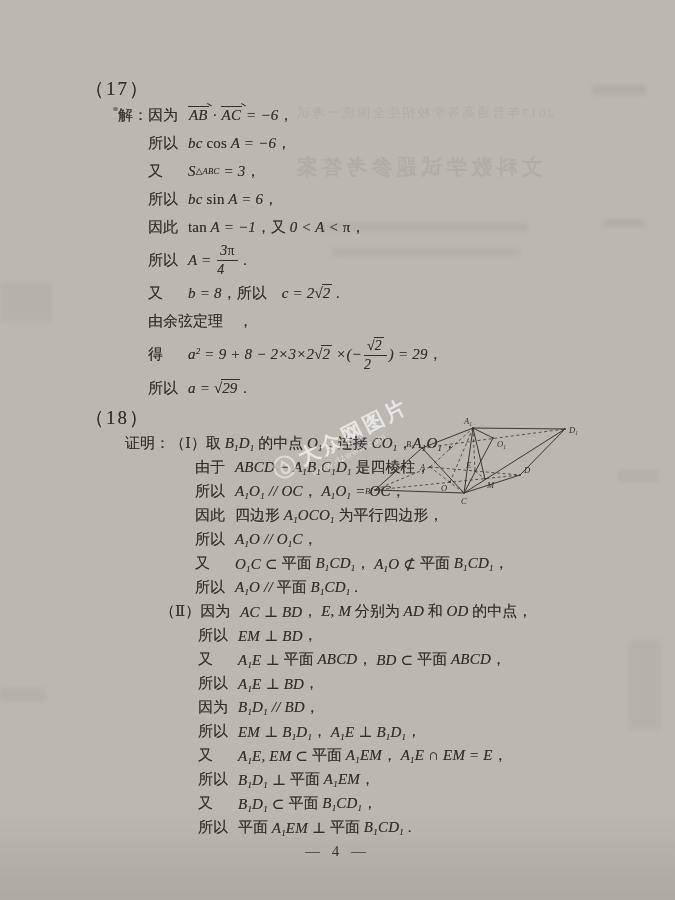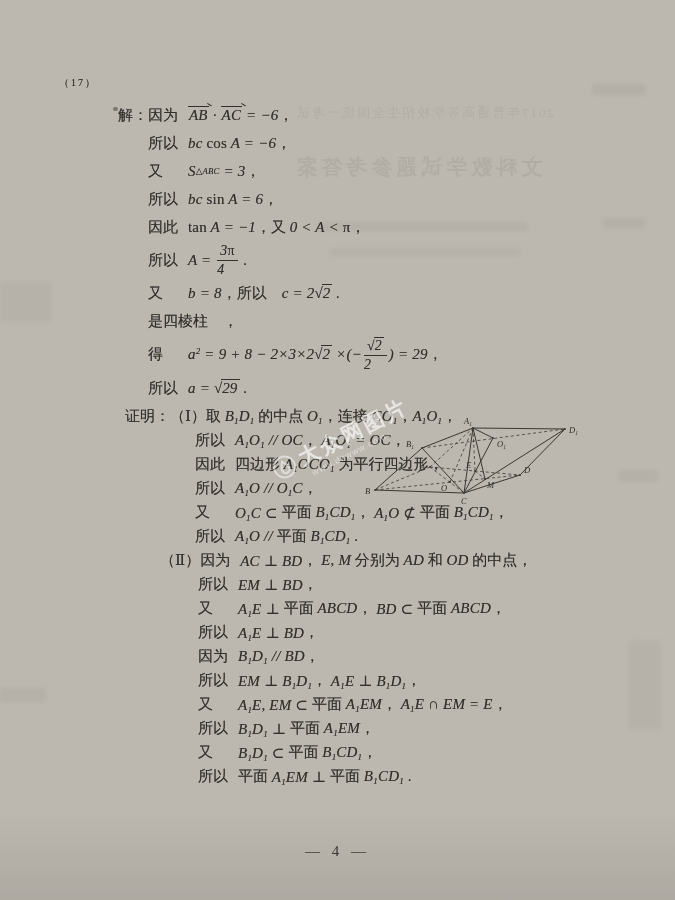--- a/index.html
+++ b/index.html
@@ -12,21 +12,21 @@
       radial-gradient(ellipse at 62% 38%, rgba(255,255,255,0.10), rgba(0,0,0,0) 65%),
       linear-gradient(180deg,#b2ada6 0%,#bfbab2 28%,#c5c0b8 52%,#bdb8b0 78%,#aeiana 100%),
       #bcb7af;
     background-color:#bcb7af;
   }
   
   #paper::after{content:"";position:absolute;left:0;right:0;bottom:0;height:90px;
     background:linear-gradient(180deg,rgba(0,0,0,0) 0%,rgba(0,0,0,0.08) 100%);pointer-events:none;}
   .content{position:relative;padding-top:76px;font-size:15px;
     text-shadow:0 0 0.5px rgba(50,48,44,0.55);}
-  .pnum{margin-left:59px;height:27px;font-size:10px;letter-spacing:2px;}
+  .pnum{margin-left:85px;height:27px;font-size:19px;letter-spacing:2px;}
   .prob{position:relative;}
   .prob + .prob{margin-top:5px;}
   .ln{display:flex;align-items:center;min-height:24px;margin-bottom:4px;}
   .p18 .ln{min-height:23px;margin-bottom:1px;}
   .ln span{white-space:pre;}
   .tall{min-height:34px;}
   .ind0{margin-left:118px;} .ind1{margin-left:148px;} .ind2{margin-left:125px;}
   .ind3{margin-left:195px;} .ind4{margin-left:160px;} .ind5{margin-left:198px;}
   .cn{font-style:normal;}
   .lbl{display:inline-block;min-width:40px;font-style:normal;}
@@ -140,50 +140,56 @@
         </div>
         <div class="ln ind1">
           <span class="lbl cn">又</span>
           <span class="mth">b = 8</span>
           <span class="cn">，所以　</span>
           <span class="mth">c = 2</span>
           <span class="sq"><span class="sqs">√</span><span class="mth sqb">2</span></span>
           <span class="mth"> .</span>
         </div>
         <div class="ln ind1">
-          <span class="lbl cn">是四棱柱　</span>
+          <span class="lbl cn">由余弦定理　</span>
           <span class="cn">，</span>
         </div>
         <div class="ln ind1 tall">
           <span class="lbl cn">得</span>
           <span class="mth">a<sup>2</sup> = 9 + 8 − 2×3×2</span>
           <span class="sq"><span class="sqs">√</span><span class="mth sqb">2</span></span>
           <span class="mth"> ×(−</span>
           <span class="fr"><span class="mth n"><span class="sq"><span class="sqs">√</span><span class="mth sqb">2</span></span></span><span class="mth d"><span class="mth">2</span></span></span>
           <span class="mth">) = 29</span>
           <span class="cn">，</span>
         </div>
         <div class="ln ind1">
           <span class="lbl cn">所以</span>
           <span class="mth">a = </span>
           <span class="sq"><span class="sqs">√</span><span class="mth sqb">29</span></span>
           <span class="mth"> .</span>
         </div>
       </div>
       <div class="prob p18">
+        <div class="pnum">（18）</div>
         <div class="ln ind2">
           <span class="cn">证明：（Ⅰ）取 </span>
           <span class="mth">B<sub>1</sub>D<sub>1</sub></span>
           <span class="cn"> 的中点 </span>
           <span class="mth">O<sub>1</sub></span>
           <span class="cn">，连接 </span>
           <span class="mth">CO<sub>1</sub></span>
           <span class="cn">，</span>
           <span class="mth">A<sub>1</sub>O<sub>1</sub></span>
           <span class="cn">，</span>
+        </div>
+        <div class="ln ind3">
+          <span class="lbl cn">由于</span>
+          <span class="mth">ABCD − A<sub>1</sub>B<sub>1</sub>C<sub>1</sub>D<sub>1</sub></span>
+          <span class="cn"> 是四棱柱，</span>
         </div>
         <div class="ln ind3">
           <span class="lbl cn">所以</span>
           <span class="mth">A<sub>1</sub>O<sub>1</sub> // OC</span>
           <span class="cn">， </span>
           <span class="mth">A<sub>1</sub>O<sub>1</sub> = OC</span>
           <span class="cn">，</span>
         </div>
         <div class="ln ind3">
           <span class="lbl cn">因此</span>

